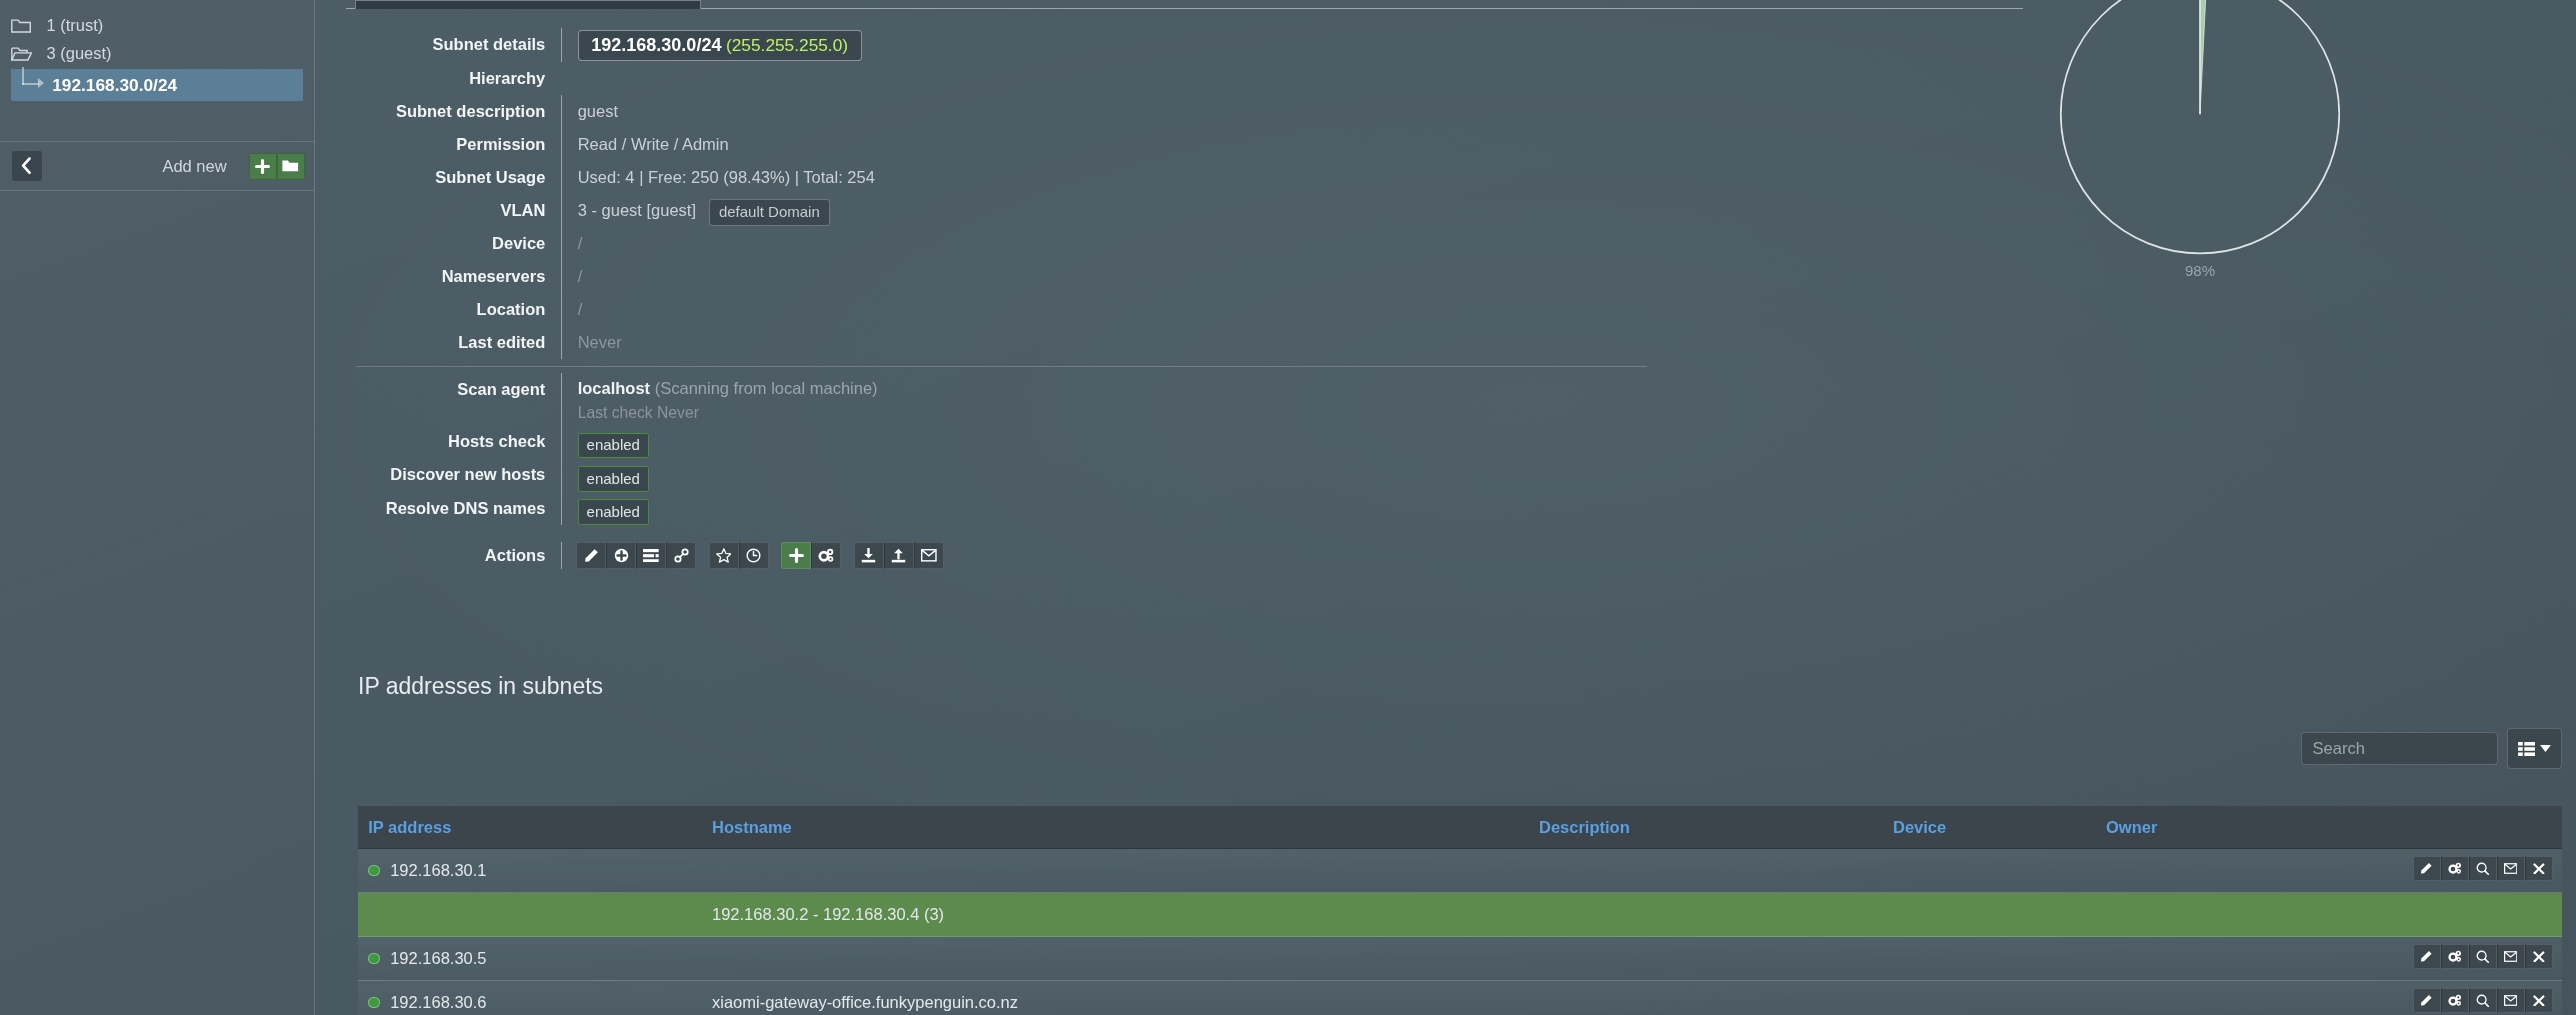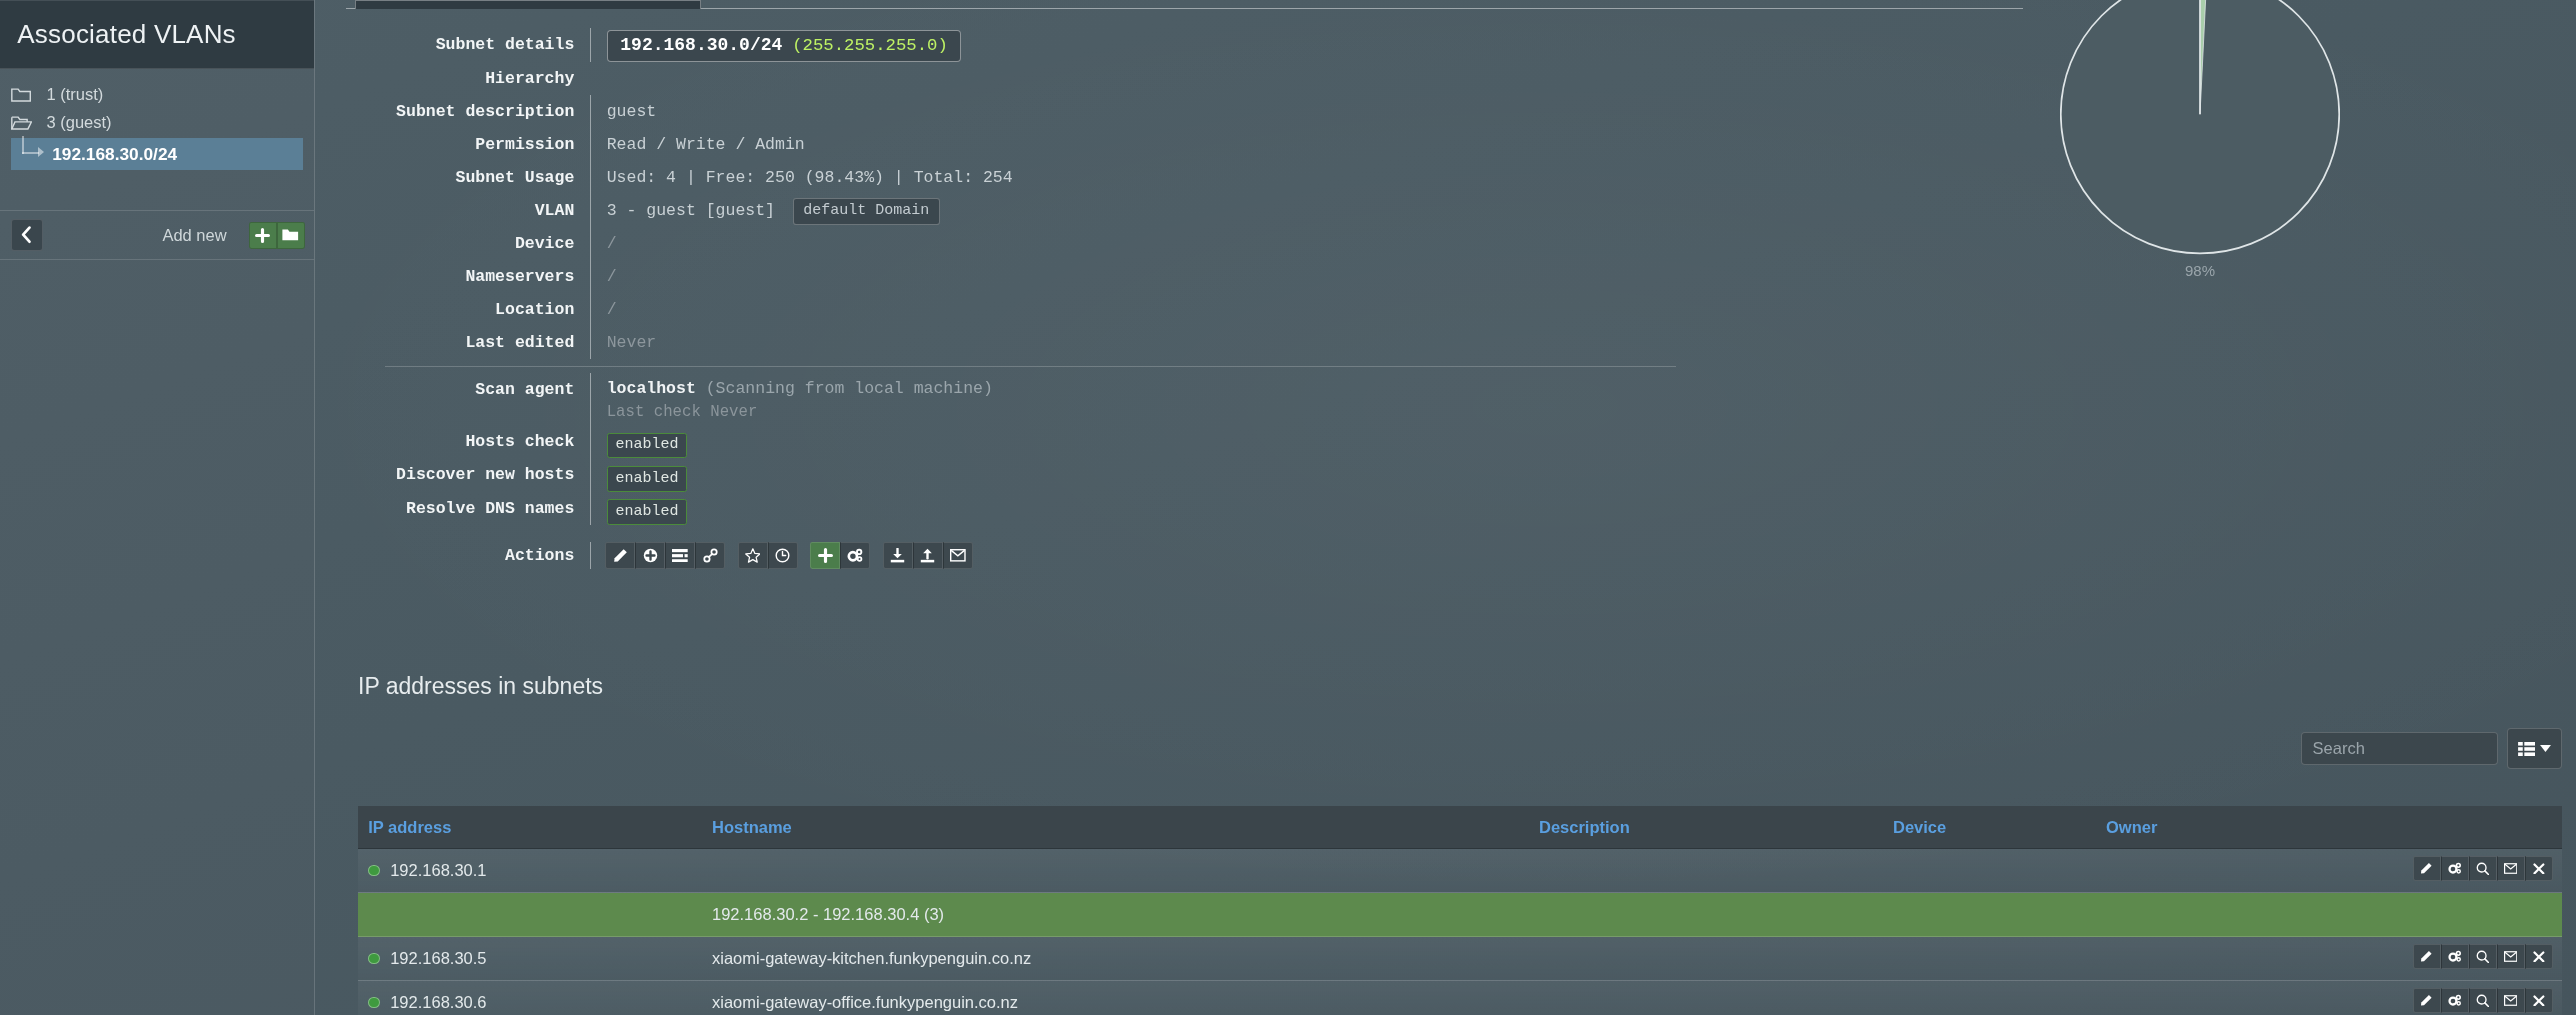--- a/index.html
+++ b/index.html
@@ -86,21 +86,21 @@
   #tabstrip {
     position:absolute; left: 346px; top: 0; width: 1677px; height: 8.7px;
     border-bottom: 1.6px solid rgba(255,255,255,0.45);
   }
   #tabstrip .tab-active {
     position:absolute; left: 9.4px; top: 0; width: 346px; height: 8.7px;
     background: #2f3b42; border:0.8px solid rgba(255,255,255,0.35); border-bottom:none;
   }
 
   
-  #details { position: absolute; left: 385px; top: 28px; width: 1409px; font-family: Liberation Mono, monospace; }
+  #details { position: absolute; left: 356px; top: 28px; width: 1409px; }
   .drow { display: flex; align-items: flex-start; min-height: 33px; }
   .dlabel {
     width: 205px; text-align: right; padding-right: 15.7px;
     font-size: 16.5px; font-weight: 700; color: #f2f5f6; line-height: 33px;
     flex: 0 0 205px;
   }
   .dval {
     flex: 1 1 auto; border-left: 0.8px solid rgba(255,255,255,0.45);
     padding-left: 15.7px; font-size: 16.5px; font-weight: 300; color: #c9d1d5;
     line-height: 33px; min-height: 33px;
@@ -227,23 +227,20 @@
 </head>
 <body>
 
 <div id="app">
 
   <div id="tabstrip">
     <div class="tab-active"></div>
   </div>
 
   <div id="sidebar">
-    <div id="sidebar-header">
-      <span class="title">Associated VLANs</span>
-    </div>
 
     <div id="vlan-list">
       <div class="vlan-row">
         <span class="folder-ico">
           <svg width="20.5" height="16.5" viewBox="0 0 26 21">
             <path d="M1 4 h8 l2.2 3 h13.3 v12 h-23.5 z" fill="none" stroke="#d3dadd" stroke-width="1.8"></path>
           </svg>
         </span>
         <span>1 (trust)</span>
       </div>
@@ -558,21 +555,20 @@
       <div class="c-host">192.168.30.2 - 192.168.30.4 (3)</div>
     </div>
 
     <div class="trow">
       <div class="c-ip">
         <span class="cellinner">
           <span class="dot"></span>
           <span>192.168.30.5</span>
         </span>
       </div>
-      <div class="c-host">xiaomi-gateway-kitchen.funkypenguin.co.nz</div>
       <div class="c-desc"></div>
       <div class="c-dev"></div>
       <div class="c-own"></div>
       <div class="rowacts">
         <div class="rbtn">
           <svg width="12.6" height="12.6" viewBox="0 0 19 19">
               <path d="M13.5 1.5 L17.5 5.5 L6 17 L1.5 17.5 L2 13 Z" fill="#fff"></path>
             </svg>
         </div>
         <div class="rbtn">

